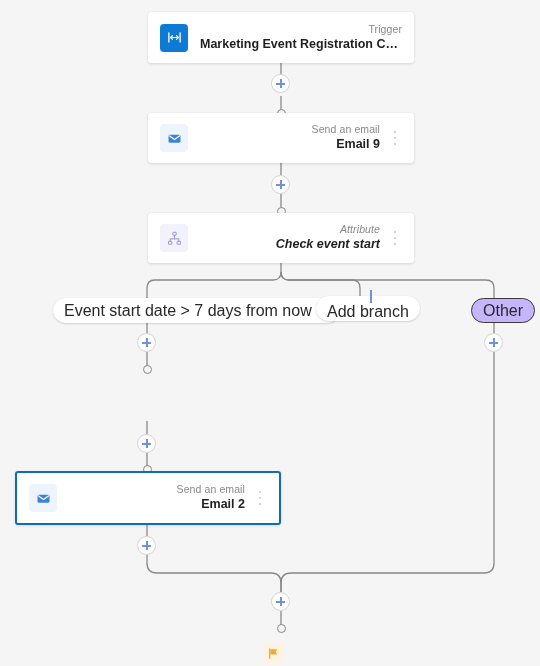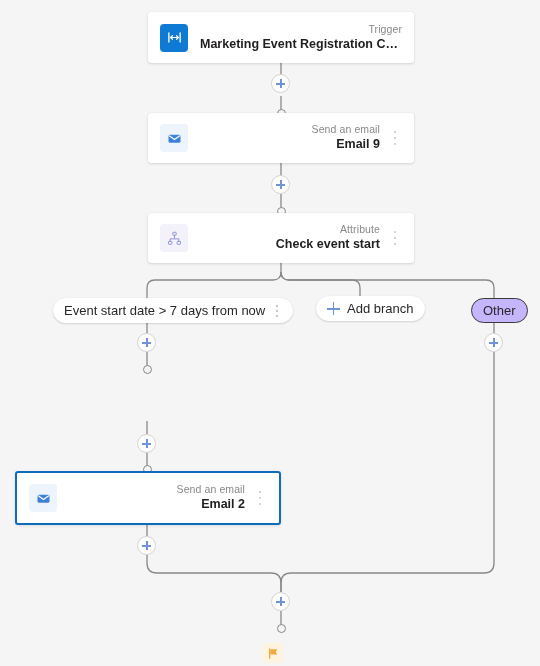--- a/index.html
+++ b/index.html
@@ -108,21 +108,21 @@
   .pill {
     position: absolute;
     background: #ffffff;
     border-radius: 14px;
     height: 25px;
     display: flex;
     align-items: center;
     padding: 0 11px;
     box-sizing: border-box;
     box-shadow: 0 1px 2px rgba(0,0,0,0.14), 0 0 1px rgba(0,0,0,0.10);
-    font-size: 13px;
+    font-size: 16px;
     color: #292827;
     white-space: nowrap;
     justify-content: flex-end;
   }
   .pill.outlined {
     border: 1.5px solid #3b3a39;
     box-shadow: none;
     background: #c4b5fd;
     border-radius: 13px;
   }
@@ -282,21 +282,21 @@
       <div class="node-sub">Send an email</div>
       <div class="node-title">Email 9</div>
     </div>
     <div class="kebab">
       <i></i>
         <i></i>
         <i></i>
     </div>
   </div>
 
-  <div class="node-card" style="left:148px; top:213px; width:266px; height:50px;">
+  <div class="node-card" style="left:148px; top:213px; width:266px; height:50px;font-style:italic;">
     <div class="node-icon icon-attr">
       <svg width="15" height="15" viewBox="0 0 16 16" fill="none" xmlns="http://www.w3.org/2000/svg">
         <rect x="6.2" y="1.4" width="3.6" height="3.1" rx="0.6" stroke="#8b93d4" stroke-width="1.05"></rect>
         <rect x="1.6" y="11.1" width="3.6" height="3.1" rx="0.6" stroke="#8b93d4" stroke-width="1.05"></rect>
         <rect x="10.8" y="11.1" width="3.6" height="3.1" rx="0.6" stroke="#8b93d4" stroke-width="1.05"></rect>
         <path d="M8 4.5 V7.5 M3.4 11.1 V8.4 H12.6 V11.1" stroke="#8b93d4" stroke-width="1.05" stroke-linecap="round" stroke-linejoin="round"></path>
       </svg>
     </div>
     <div class="node-text">
       <div class="node-sub">Attribute</div>
@@ -311,21 +311,21 @@
 
   <div class="pill" style="left:53px; top:298px;">
     <span>Event start date &gt; 7 days from now</span>
     <span class="pill-kebab">
       <i></i>
         <i></i>
         <i></i>
     </span>
   </div>
 
-  <div class="pill" style="left:316px; top:296px; height:25px;">
+  <div class="pill" style="left:316px; top:296px; height:25px;flex-direction:column;">
     <span class="plus-glyph"></span>
     <span>Add branch</span>
   </div>
 
   <div class="pill outlined" style="left:471px; top:298px;">
     <span>Other</span>
   </div>
 
 
   <div class="node-card selected" style="left:15px; top:471px; width:266px; height:54px;">

